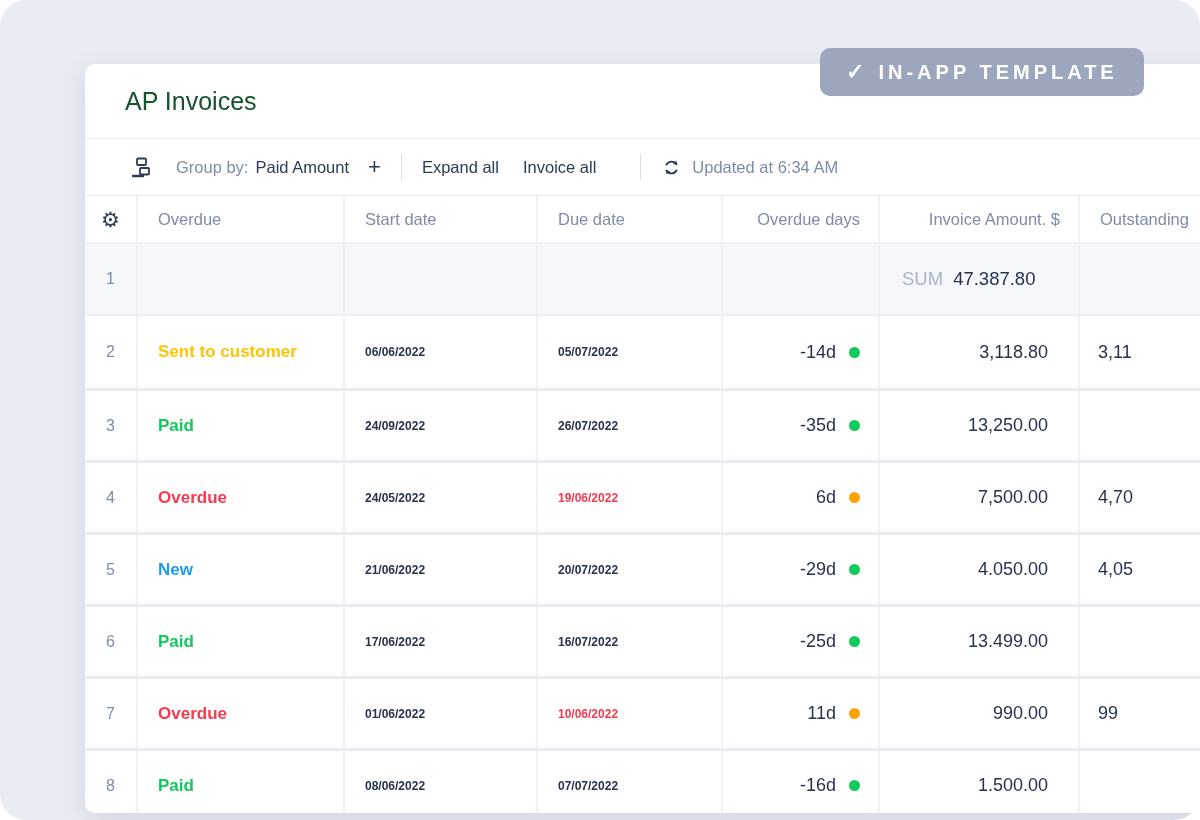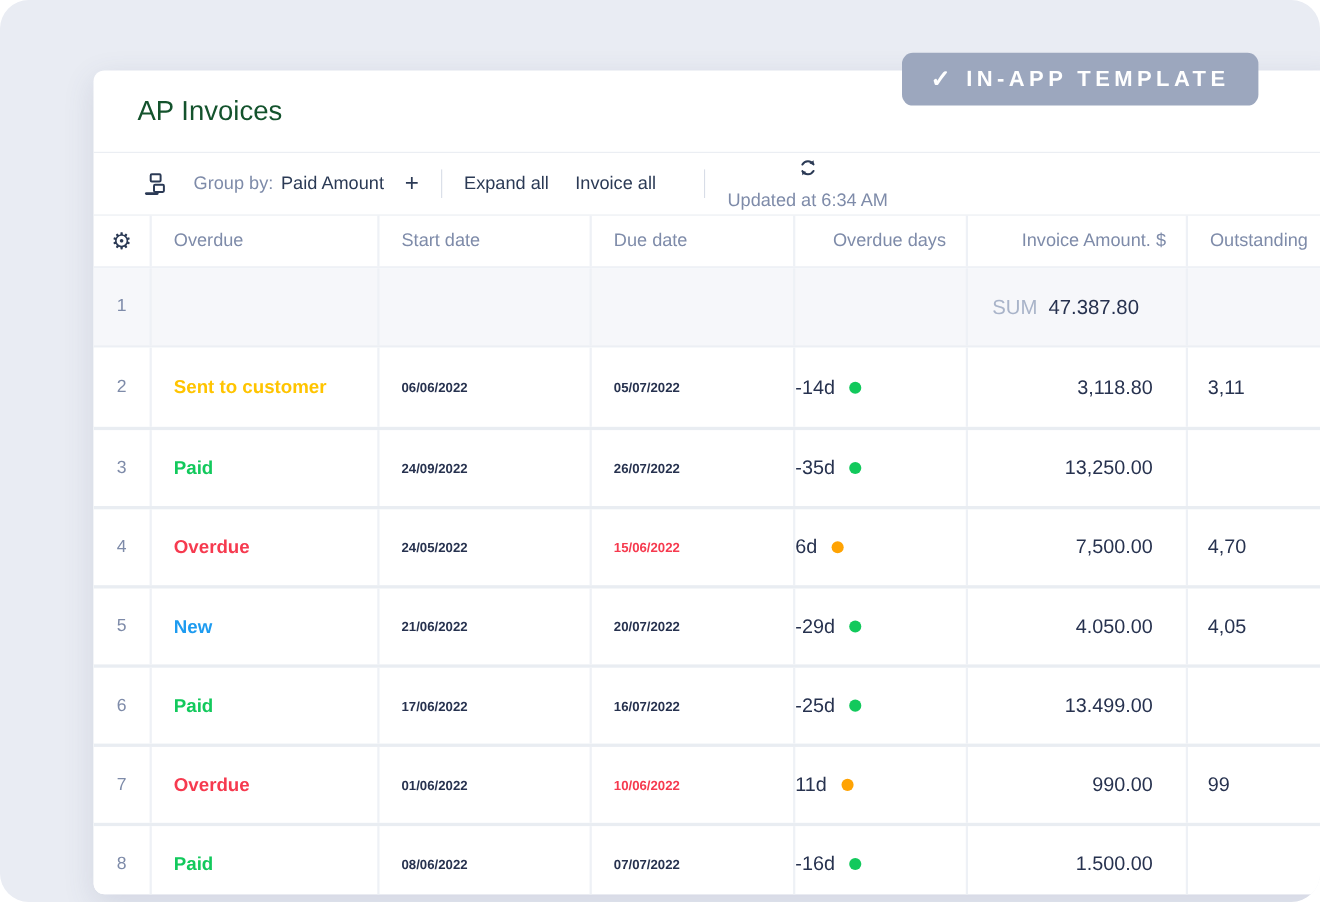--- a/index.html
+++ b/index.html
@@ -19,21 +19,21 @@
   .title{font-size:25px;font-weight:500;color:#14532d;}
 
   .toolbar{height:57px;display:flex;align-items:center;padding-left:45px;border-bottom:1px solid #e9edf2;box-sizing:border-box;font-size:16.5px;}
   .toolbar .grp-icon{width:22px;height:22px;margin-right:24px;}
   .muted{color:#7e8ba9;}
   .dark{color:#2b3a55;}
   .groupby{display:flex;align-items:center;gap:7px;cursor:default;}
   .plus{font-size:22px;color:#2b3a55;margin-left:12px;font-weight:400;line-height:1;}
   .vdiv{width:1px;height:26px;background:#d8dde7;margin:0 20px;}
   .tbtn{color:#2b3a55;margin-right:24px;cursor:default;text-align:center;}
-  .refresh-wrap{display:flex;align-items:center;gap:10px;flex-direction:column;}
+  .refresh-wrap{display:flex;align-items:center;gap:10px;}
 
   
   .thead,.trow{display:grid;grid-template-columns:53px 207px 193px 185px 157px 200px 1fr;box-sizing:border-box;}
   .thead{height:48px;border-bottom:2px solid #eef1f6;}
   .thead .cell{display:flex;align-items:center;color:#7e8ba9;font-size:16.5px;}
   .cell{border-right:2px solid #eef1f6;box-sizing:border-box;}
   .cell:last-child{border-right:none;}
   .h-left{padding-left:20px;}
   .h-right{justify-content:flex-end;padding-right:18px;}
   .h-gear{justify-content:center;}
@@ -41,21 +41,21 @@
 
   .sumrow{height:70px;background:#f6f7fa;border-bottom:2px solid #eceff4;}
   .sumrow .cell{display:flex;align-items:center;}
   .trow{height:72px;background:#ffffff;}
   .trow + .trow{border-top:3px solid #e9edf2;}
   .trow .cell{display:flex;align-items:center;}
 
   .c-num{justify-content:center;color:#7e8ba9;font-size:16px;}
   .c-status{padding-left:20px;font-size:17px;font-weight:700;}
   .c-date{padding-left:20px;font-size:12px;color:#27324f;font-weight:bold;}
-  .c-days{padding-right:18px;font-size:18px;color:#27324f;gap:13px;}
+  .c-days{justify-content:flex-end;padding-right:18px;font-size:18px;color:#27324f;gap:13px;}
   .dot{width:11px;height:11px;border-radius:50%;flex:0 0 auto;}
   .c-amount{justify-content:flex-end;padding-right:30px;font-size:18px;color:#27324f;}
   .c-out{padding-left:18px;font-size:18px;color:#27324f;white-space:nowrap;overflow:hidden;}
   .sum-cell{padding-left:22px;font-size:18.5px;gap:10px;}
   .sum-label{color:#a9b4c9;}
   .sum-value{color:#27324f;}
 
   svg .st{stroke:#2b3a55;fill:none;stroke-width:1.8;stroke-linecap:round;stroke-linejoin:round;}
 </style>
 </head>
@@ -153,21 +153,21 @@
       <span class="dot" style="background-color: rgb(18, 201, 92);"></span>
     </div>
     <div class="cell c-amount">13,250.00</div>
     <div class="cell c-out"></div>
   </div>
 
   <div class="trow">
     <div class="cell c-num">4</div>
     <div class="cell c-status" style="color: rgb(246, 58, 79);">Overdue</div>
     <div class="cell c-date">24/05/2022</div>
-    <div class="cell c-date" style="color: rgb(246, 58, 79);">15/06/2022</div>
+    <div class="cell c-date" style="color: rgb(246, 58, 79);">19/06/2022</div>
     <div class="cell c-days">
       <span>6d</span>
       <span class="dot" style="background-color: rgb(255, 163, 3);"></span>
     </div>
     <div class="cell c-amount">7,500.00</div>
     <div class="cell c-out">4,70</div>
   </div>
 
   <div class="trow">
     <div class="cell c-num">5</div>

